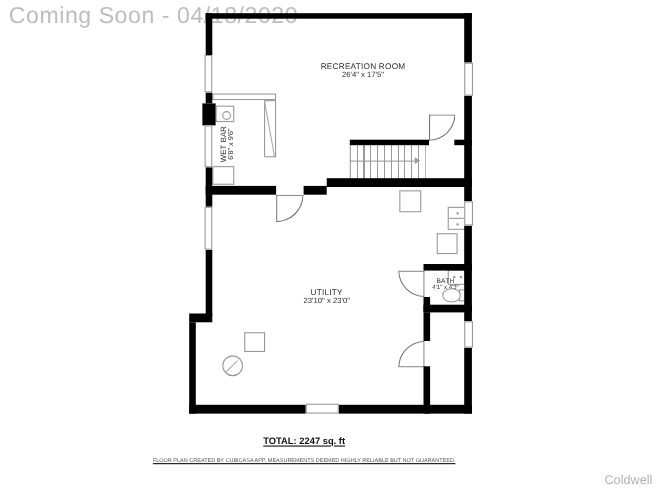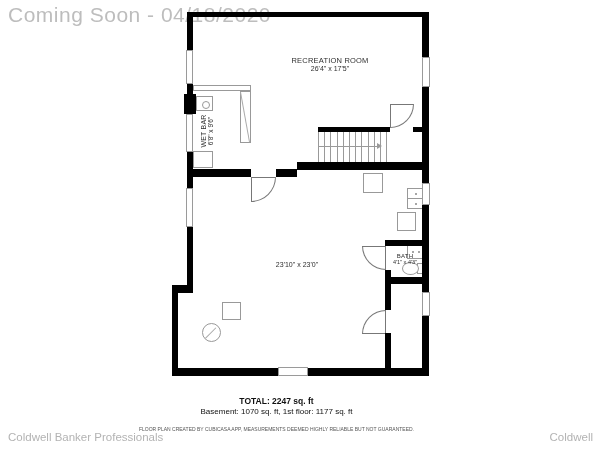--- a/index.html
+++ b/index.html
@@ -28,21 +28,21 @@
   .room-dims{font-size:7px;}
   .lbl-rec{left:250px;top:56px;width:160px;}
   .lbl-util{left:237px;top:261px;width:120px;}
   .lbl-bath{left:385px;top:253px;width:40px;}
   .lbl-bath .room-name{font-size:6px;}
   .lbl-bath .room-dims{font-size:5.5px;}
   .lbl-wetbar{left:172px;top:119px;width:80px;height:24px;transform:rotate(-90deg);}
   .lbl-wetbar .room-name{font-size:7px;}
   .lbl-wetbar .room-dims{font-size:6.5px;}
   
-  .summary{position:absolute;left:0;top:396px;width:553px;text-align:center;z-index:4;color:#111;}
+  .summary{position:absolute;left:0;top:396px;width:553px;text-align:center;z-index:4;color:#111;text-decoration:underline;}
   .sum-total{font-size:8.5px;font-weight:bold;}
   .sum-line{font-size:8px;margin-top:1px;}
   .sum-disclaimer{font-size:5px;color:#555;margin-top:10px;letter-spacing:0;}
   .toilet{position:absolute;left:402px;top:262px;width:17px;height:13px;border:1px solid #999;border-radius:50%;background:#fff;box-sizing:border-box;z-index:2;}
   .toilet-tank{position:absolute;left:417px;top:263px;width:7px;height:11px;border:1px solid #999;background:#fff;box-sizing:border-box;z-index:2;}
   .sink-circle{position:absolute;right:2px;top:4px;width:6px;height:6px;border:1px solid #999;border-radius:50%;}
 </style>
 </head>
 <body>
 
@@ -128,29 +128,28 @@
 
   <div class="room-label lbl-rec">
     <div class="room-name">RECREATION ROOM</div>
     <div class="room-dims">26'4" x 17'5"</div>
   </div>
   <div class="room-label lbl-wetbar">
     <div class="room-name">WET BAR</div>
     <div class="room-dims">6'8" x 9'6"</div>
   </div>
   <div class="room-label lbl-util">
+    <div class="room-name">UTILITY</div>
     <div class="room-dims">23'10" x 23'0"</div>
   </div>
   <div class="room-label lbl-bath">
     <div class="room-name">BATH</div>
     <div class="room-dims">4'1" x 4'3"</div>
   </div>
 
   <div class="summary">
     <div class="sum-total">TOTAL: 2247 sq. ft</div>
-    <div class="sum-line">Basement: 1070 sq. ft, 1st floor: 1177 sq. ft</div>
     <div class="sum-disclaimer">FLOOR PLAN CREATED BY CUBICASA APP, MEASUREMENTS DEEMED HIGHLY RELIABLE BUT NOT GUARANTEED.</div>
   </div>
 
-  <div class="footer-left">Coldwell Banker Professionals</div>
   <div class="footer-right">Coldwell</div>
 
 </div>
 
 </body></html>

